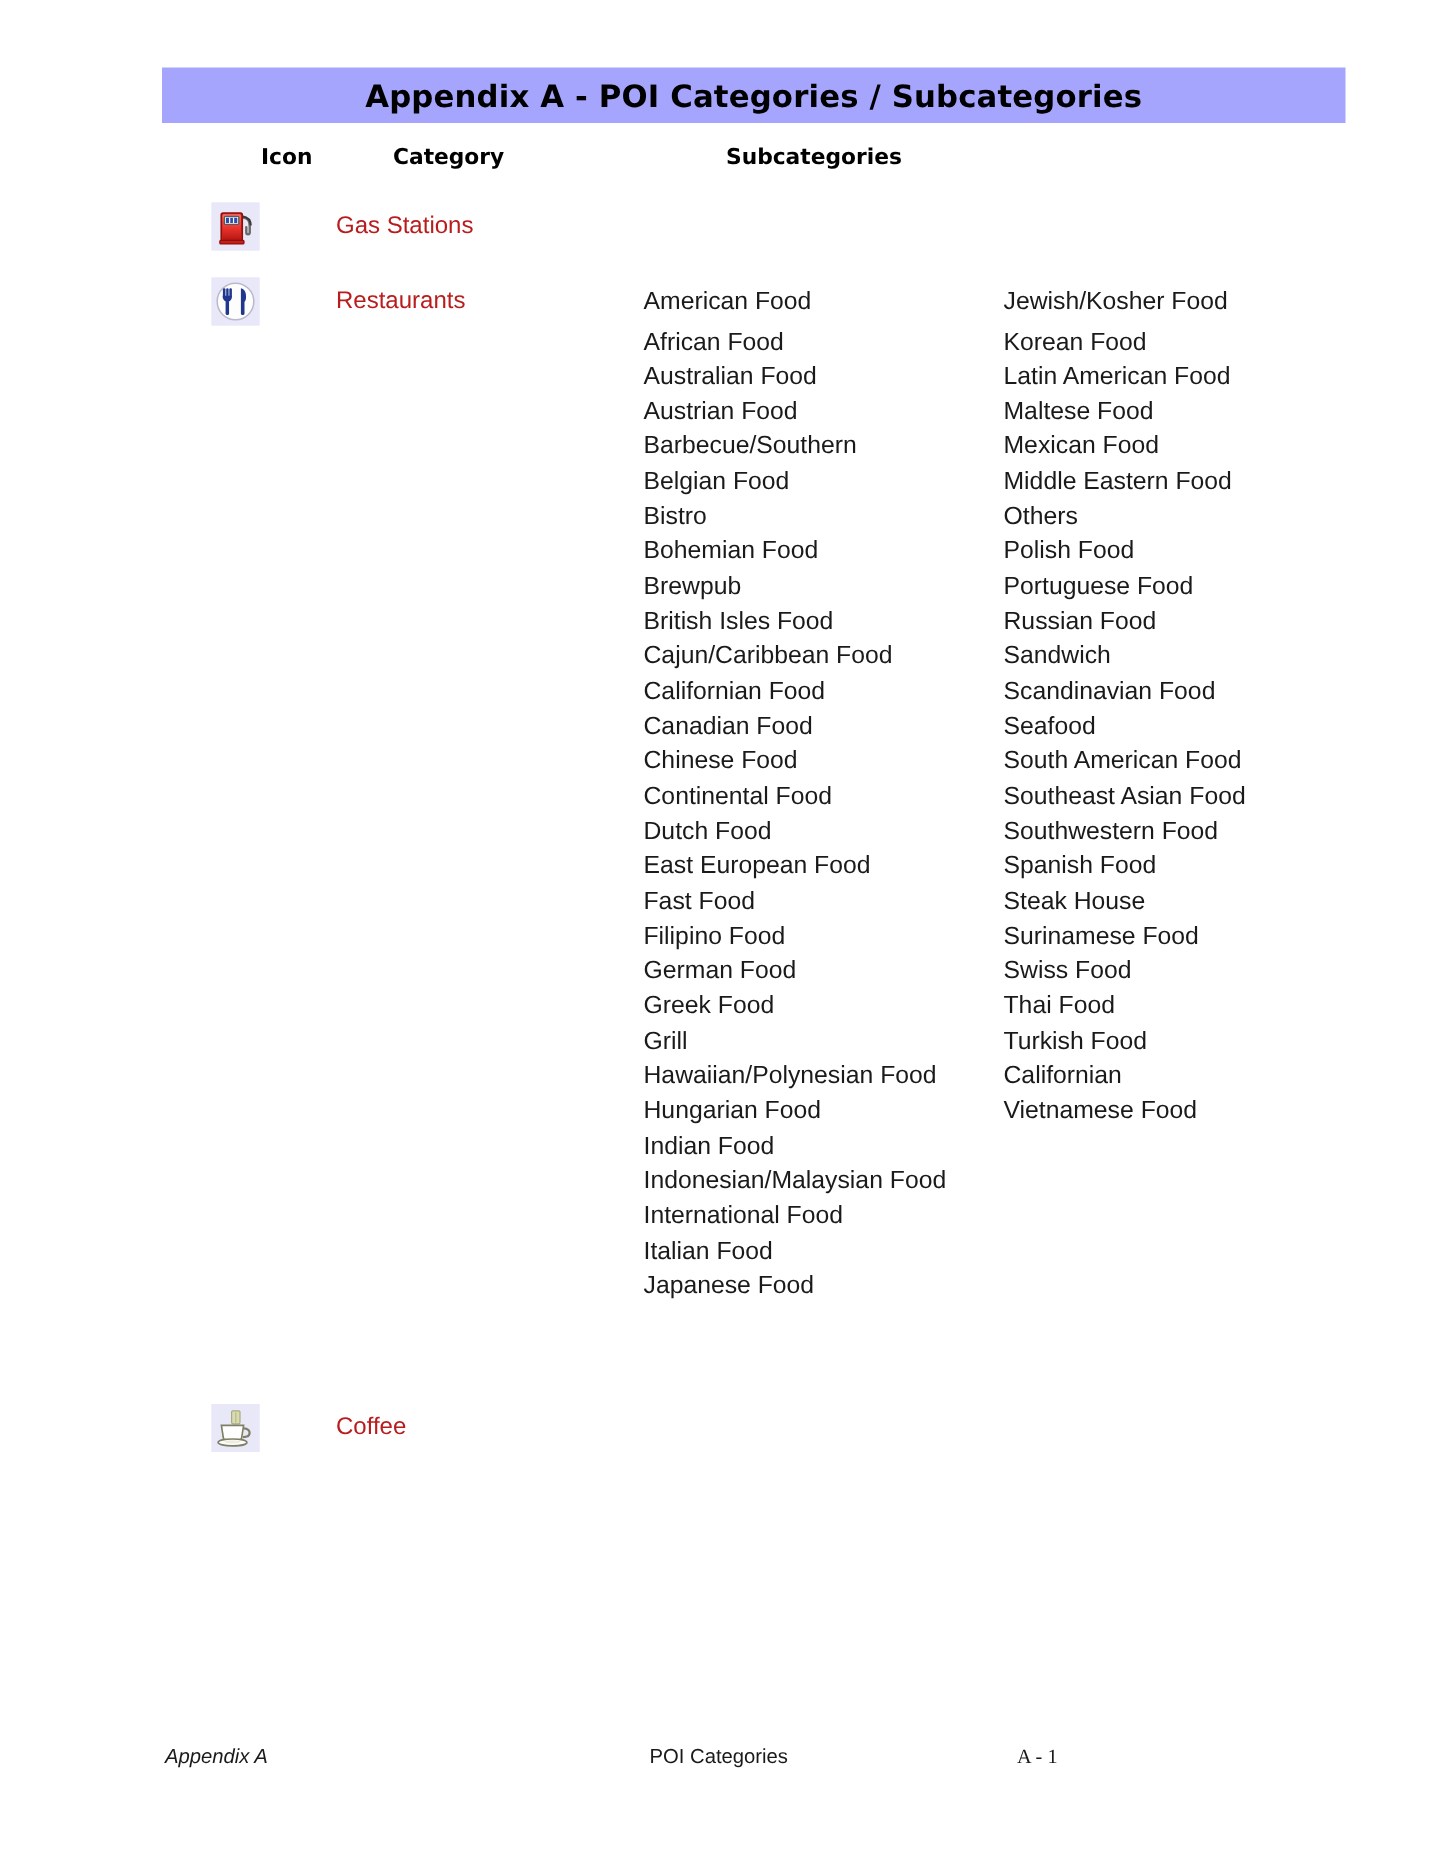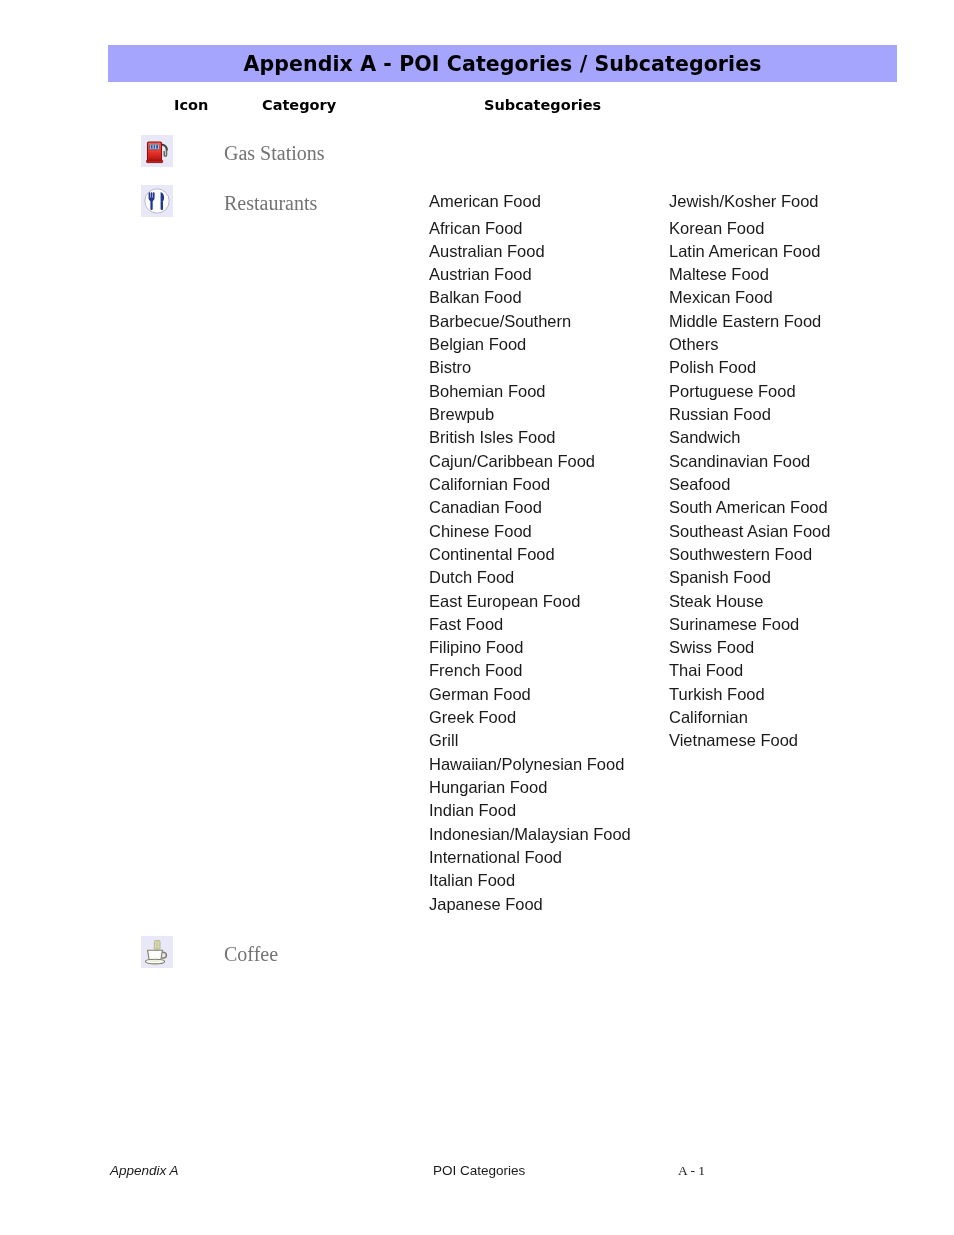--- a/index.html
+++ b/index.html
@@ -76,24 +76,23 @@
     position: absolute;
     left: 141px;
     top: 0;
     width: 34px;
     height: 34px;
   }
   .category-cell {
     position: absolute;
     left: 224px;
     top: 7px;
-    font-size: 20px;
-    color: #737373;
-    white-space: nowrap;
-    font-family: Liberation Serif, serif;
+    font-size: 16px;
+    color: #b91c1c;
+    white-space: nowrap;
   }
 
   
   .icon-tile {
     position: relative;
     width: 32px;
     height: 32px;
     background: #e6e6fa;
     box-sizing: border-box;
   }
@@ -209,37 +208,35 @@
     </div>
     <div class="category-cell">Restaurants</div>
   </div>
 
   <div class="subcats">
     <div class="subcat-col left">
         <div class="subcat-item first">American Food</div>
         <div class="subcat-item">African Food</div>
         <div class="subcat-item">Australian Food</div>
         <div class="subcat-item">Austrian Food</div>
-        <div class="subcat-item">Balkan Food</div>
         <div class="subcat-item">Barbecue/Southern</div>
         <div class="subcat-item">Belgian Food</div>
         <div class="subcat-item">Bistro</div>
         <div class="subcat-item">Bohemian Food</div>
         <div class="subcat-item">Brewpub</div>
         <div class="subcat-item">British Isles Food</div>
         <div class="subcat-item">Cajun/Caribbean Food</div>
         <div class="subcat-item">Californian Food</div>
         <div class="subcat-item">Canadian Food</div>
         <div class="subcat-item">Chinese Food</div>
         <div class="subcat-item">Continental Food</div>
         <div class="subcat-item">Dutch Food</div>
         <div class="subcat-item">East European Food</div>
         <div class="subcat-item">Fast Food</div>
         <div class="subcat-item">Filipino Food</div>
-        <div class="subcat-item">French Food</div>
         <div class="subcat-item">German Food</div>
         <div class="subcat-item">Greek Food</div>
         <div class="subcat-item">Grill</div>
         <div class="subcat-item">Hawaiian/Polynesian Food</div>
         <div class="subcat-item">Hungarian Food</div>
         <div class="subcat-item">Indian Food</div>
         <div class="subcat-item">Indonesian/Malaysian Food</div>
         <div class="subcat-item">International Food</div>
         <div class="subcat-item">Italian Food</div>
         <div class="subcat-item">Japanese Food</div>

